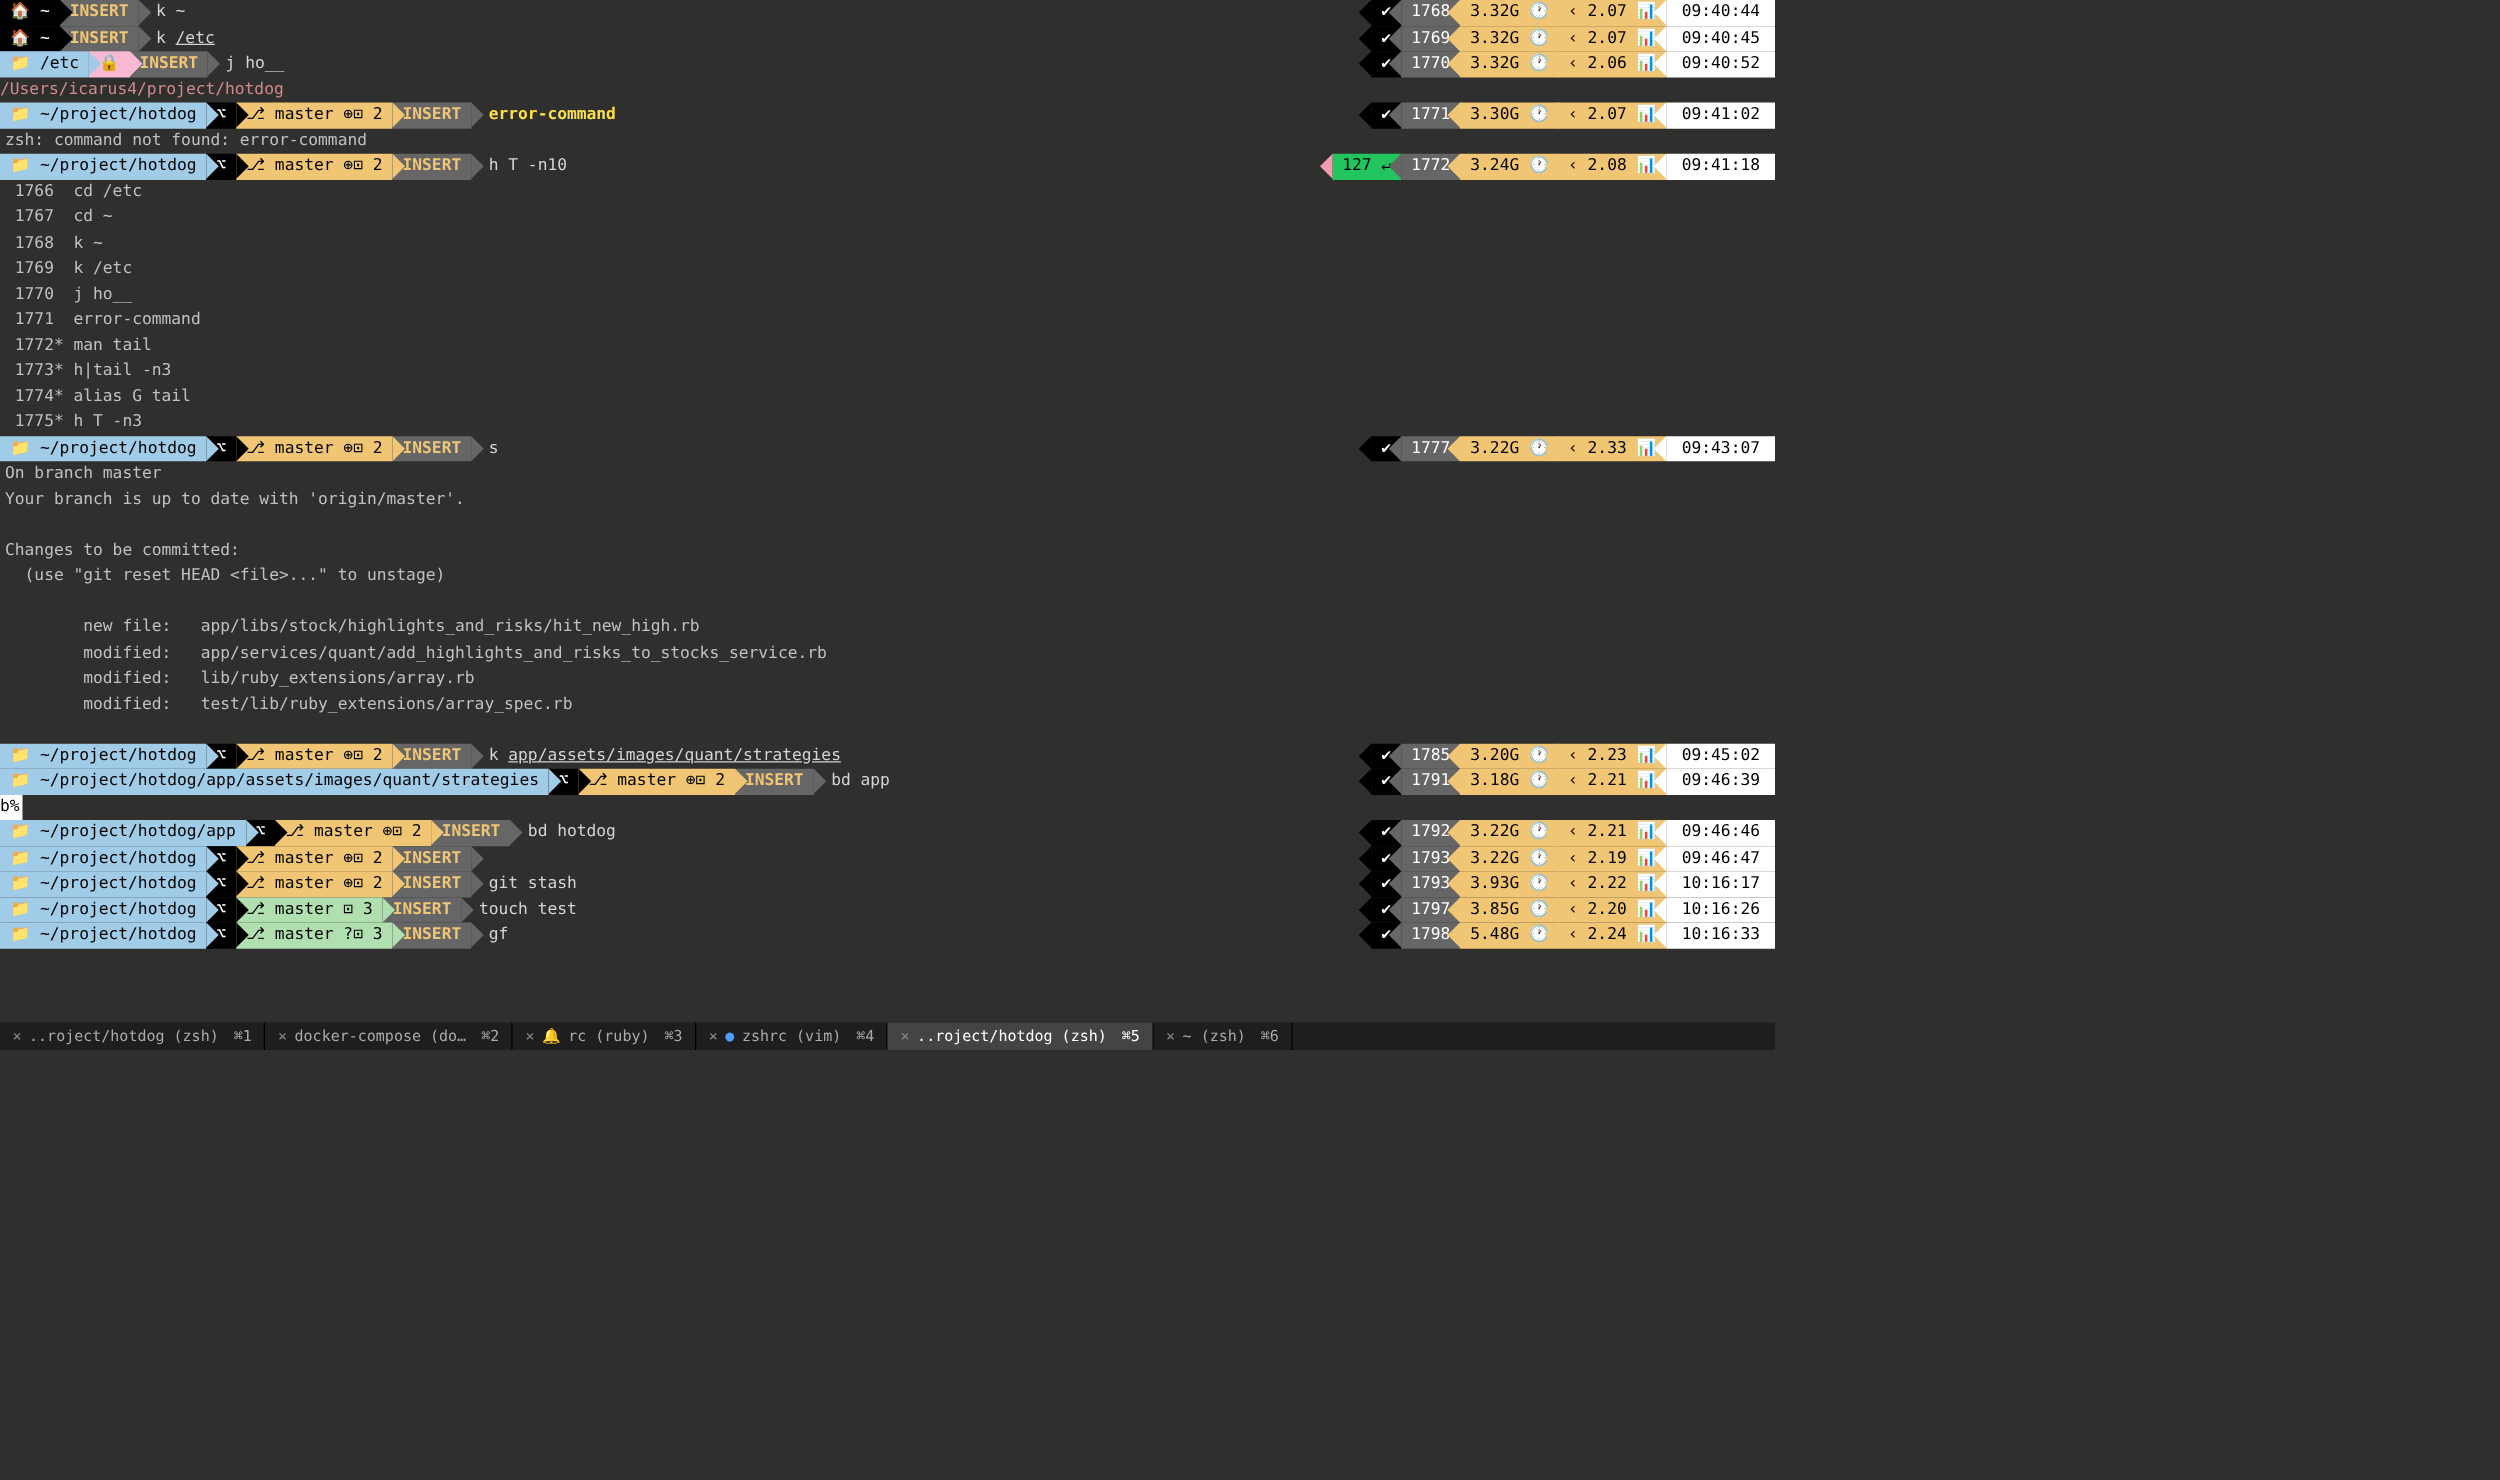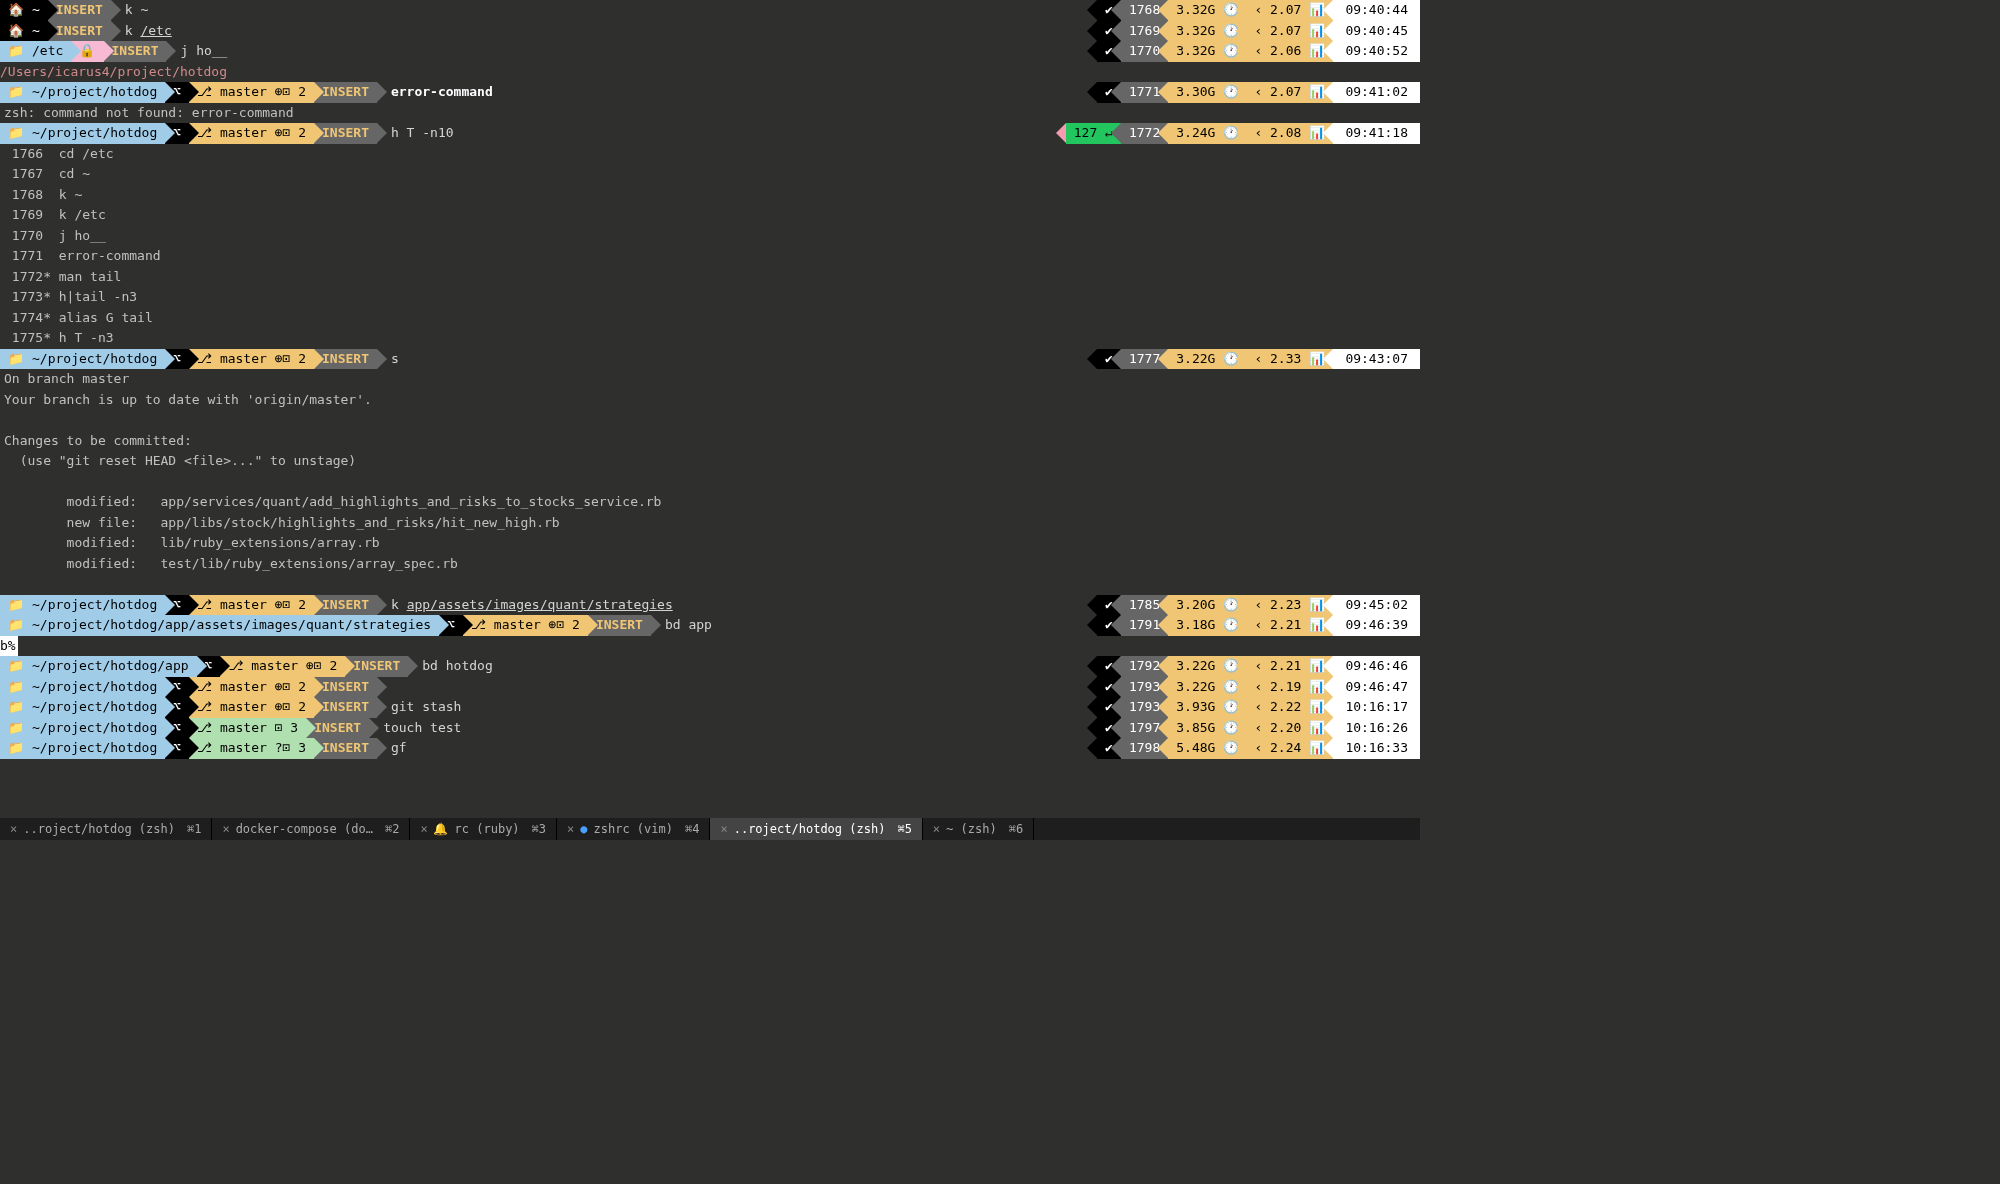--- a/index.html
+++ b/index.html
@@ -59,21 +59,21 @@
 .rseg-gray > span { color: #fff; }
 .rseg-yellow { background: #f0c674; color: #f0c674; }
 .rseg-yellow > span { color: #000; }
 .rseg-white { background: #fff; color: #fff; justify-content: center; }
 .rseg-white > span { color: #000; }
 .rseg-pink { background: #22c55e; color: #f29bb1; }
 .rseg-pink > span { color: #000; }
 
 .cmd { padding-left: 14px; }
 .cmd-underline { text-decoration: underline; }
-.cmd-error { color: #ffffff; font-weight: bold; }
+.cmd-error { color: #fde047; font-weight: bold; }
 .output { color: #c0c0c0; padding-left: 4px; }
 .output-red { color: #d08a8a; }
 
 
 .tabbar {
   position: absolute;
   bottom: 0; left: 0; right: 0;
   height: 22px;
   background: #1e1e1e;
   display: flex;
@@ -193,22 +193,22 @@
   <span class="rseg rseg-white noarrow" style="padding:0 12px"><span>09:43:07</span></span>
 </div>
 
 <div id="status-block">
       <div class="line output">On branch master</div>
       <div class="line output">Your branch is up to date with 'origin/master'.</div>
       <div class="line output">&nbsp;</div>
       <div class="line output">Changes to be committed:</div>
       <div class="line output">  (use "git reset HEAD &lt;file&gt;..." to unstage)</div>
       <div class="line output">&nbsp;</div>
+      <div class="line output">        new file:   app/libs/stock/highlights_and_risks/hit_new_high.rb</div>
       <div class="line output">        modified:   app/services/quant/add_highlights_and_risks_to_stocks_service.rb</div>
-      <div class="line output">        new file:   app/libs/stock/highlights_and_risks/hit_new_high.rb</div>
       <div class="line output">        modified:   lib/ruby_extensions/array.rb</div>
       <div class="line output">        modified:   test/lib/ruby_extensions/array_spec.rb</div>
       <div class="line output">&nbsp;</div>
     </div>
 
 <div class="line">
   <span class="seg seg-blue"><span>📁 <span>~/project/hotdog</span></span></span>
   <span class="seg seg-black"><span>⌥</span></span>
   <span class="seg seg-yellow"><span>⎇ <span>master</span> ⊕⊡ <span>2</span></span></span>
   <span class="seg seg-gray"><span style="color:#f0c674;font-weight:bold">INSERT</span></span>

